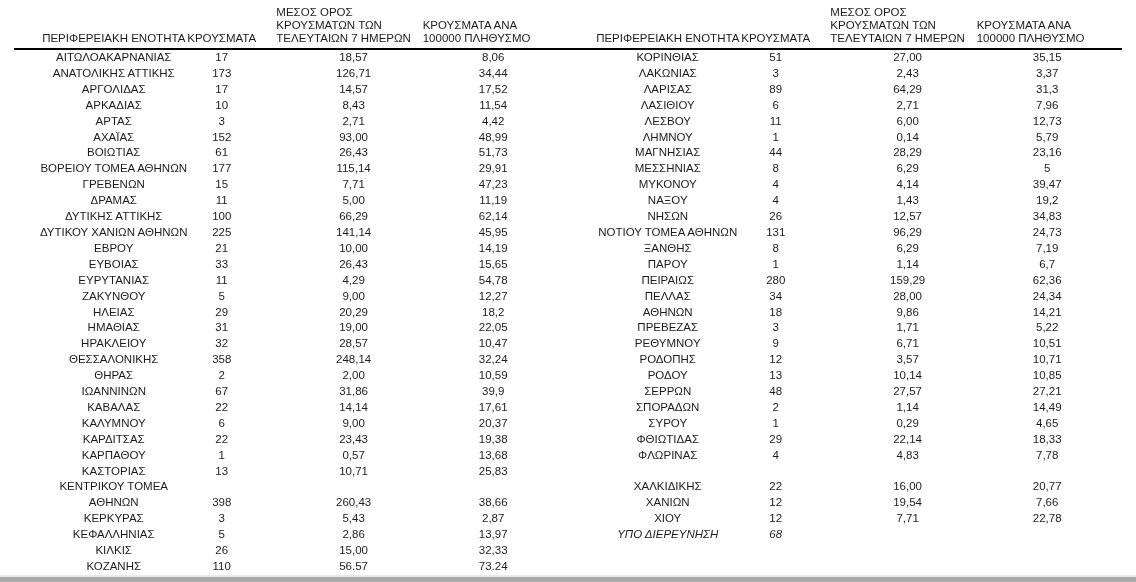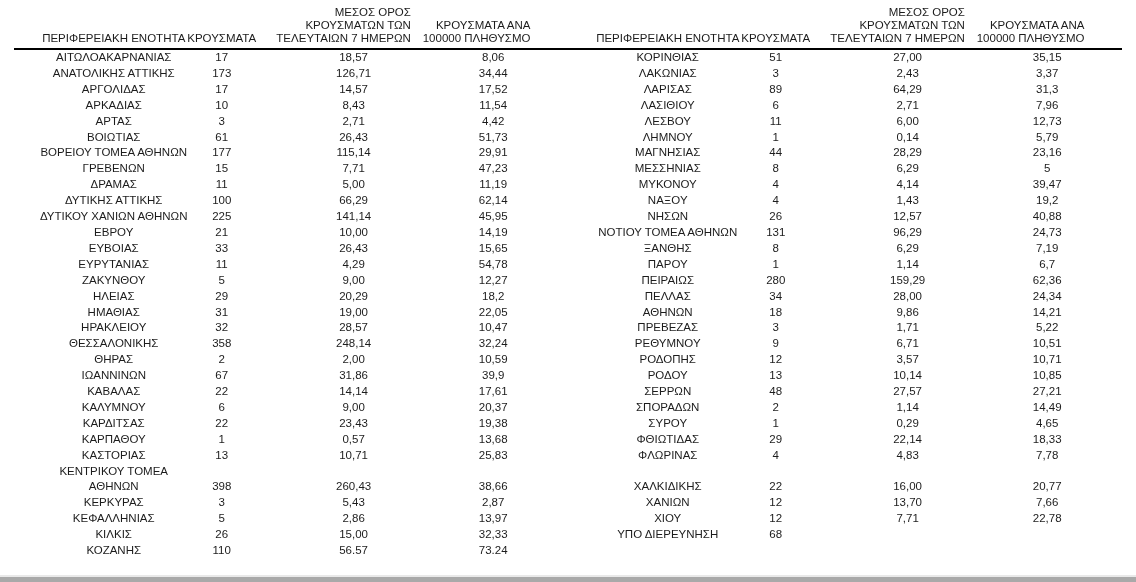--- a/index.html
+++ b/index.html
@@ -7,32 +7,32 @@
     width:1136px;height:582px;overflow:hidden;background:#ffffff;
     font-family:"Liberation Sans","DejaVu Sans",sans-serif;
     -webkit-font-smoothing:antialiased;
   }
   .sheet{position:relative;width:1136px;height:582px;background:#ffffff;}
   .tables{position:absolute;top:0;left:14px;width:1108px;display:flex;}
   .tbl{position:relative;width:554px;height:576px;}
   .thead{position:absolute;top:0;left:0;width:100%;height:48px;}
   .hc{
     position:absolute;bottom:3px;transform:translateX(-50%);
-    text-align:right;font-size:11.5px;line-height:13px;color:#1c1c1c;white-space:nowrap;
+    text-align:left;font-size:11.5px;line-height:13px;color:#1c1c1c;white-space:nowrap;
   }
   .h1{left:18%;} .h2{left:37.5%;} .h3{left:59.5%;} .h4{left:83.5%;}
   .hrule{position:absolute;top:48px;left:14px;width:1108px;height:2px;background:#000000;}
   .rows{position:absolute;top:50px;left:0;width:100%;}
   .row{position:relative;height:15.92px;}
   .c{
     position:absolute;top:0;transform:translateX(-50%);
     font-size:11.5px;line-height:15.92px;color:#1c1c1c;white-space:nowrap;
   }
   .c1{left:18%;} .c2{left:37.5%;} .c3{left:61.3%;} .c4{left:86.5%;}
-  .row.it .c{}
+  .row.it .c{font-style:italic;}
   .scroll-light{position:absolute;left:0;bottom:5px;width:100%;height:2px;}
   .scroll-thumb{position:absolute;left:0;bottom:0;width:100%;height:5px;}
 </style>
 </head>
 <body style="background: rgb(255, 255, 255);">
 
 <div class="sheet">
 
   <div class="tables">
 
@@ -75,20 +75,26 @@
             <span class="c c3">8,43</span>
             <span class="c c4">11,54</span>
           </div>
           <div class="row">
             <span class="c c1">ΑΡΤΑΣ</span>
             <span class="c c2">3</span>
             <span class="c c3">2,71</span>
             <span class="c c4">4,42</span>
           </div>
           <div class="row">
+            <span class="c c1">ΑΧΑΪΑΣ</span>
+            <span class="c c2">152</span>
+            <span class="c c3">93,00</span>
+            <span class="c c4">48,99</span>
+          </div>
+          <div class="row">
             <span class="c c1">ΒΟΙΩΤΙΑΣ</span>
             <span class="c c2">61</span>
             <span class="c c3">26,43</span>
             <span class="c c4">51,73</span>
           </div>
           <div class="row">
             <span class="c c1">ΒΟΡΕΙΟΥ ΤΟΜΕΑ ΑΘΗΝΩΝ</span>
             <span class="c c2">177</span>
             <span class="c c3">115,14</span>
             <span class="c c4">29,91</span>
@@ -315,21 +321,21 @@
           <div class="row">
             <span class="c c1">ΝΑΞΟΥ</span>
             <span class="c c2">4</span>
             <span class="c c3">1,43</span>
             <span class="c c4">19,2</span>
           </div>
           <div class="row">
             <span class="c c1">ΝΗΣΩΝ</span>
             <span class="c c2">26</span>
             <span class="c c3">12,57</span>
-            <span class="c c4">40,88</span>
+            <span class="c c4">34,83</span>
           </div>
           <div class="row">
             <span class="c c1">ΝΟΤΙΟΥ ΤΟΜΕΑ ΑΘΗΝΩΝ</span>
             <span class="c c2">131</span>
             <span class="c c3">96,29</span>
             <span class="c c4">24,73</span>
           </div>
           <div class="row">
             <span class="c c1">ΞΑΝΘΗΣ</span>
             <span class="c c2">8</span>
@@ -417,21 +423,21 @@
           <div class="row"></div>
           <div class="row">
             <span class="c c1">ΧΑΛΚΙΔΙΚΗΣ</span>
             <span class="c c2">22</span>
             <span class="c c3">16,00</span>
             <span class="c c4">20,77</span>
           </div>
           <div class="row">
             <span class="c c1">ΧΑΝΙΩΝ</span>
             <span class="c c2">12</span>
-            <span class="c c3">13,70</span>
+            <span class="c c3">19,54</span>
             <span class="c c4">7,66</span>
           </div>
           <div class="row">
             <span class="c c1">ΧΙΟΥ</span>
             <span class="c c2">12</span>
             <span class="c c3">7,71</span>
             <span class="c c4">22,78</span>
           </div>
           <div class="row it">
             <span class="c c1">ΥΠΟ ΔΙΕΡΕΥΝΗΣΗ</span>

